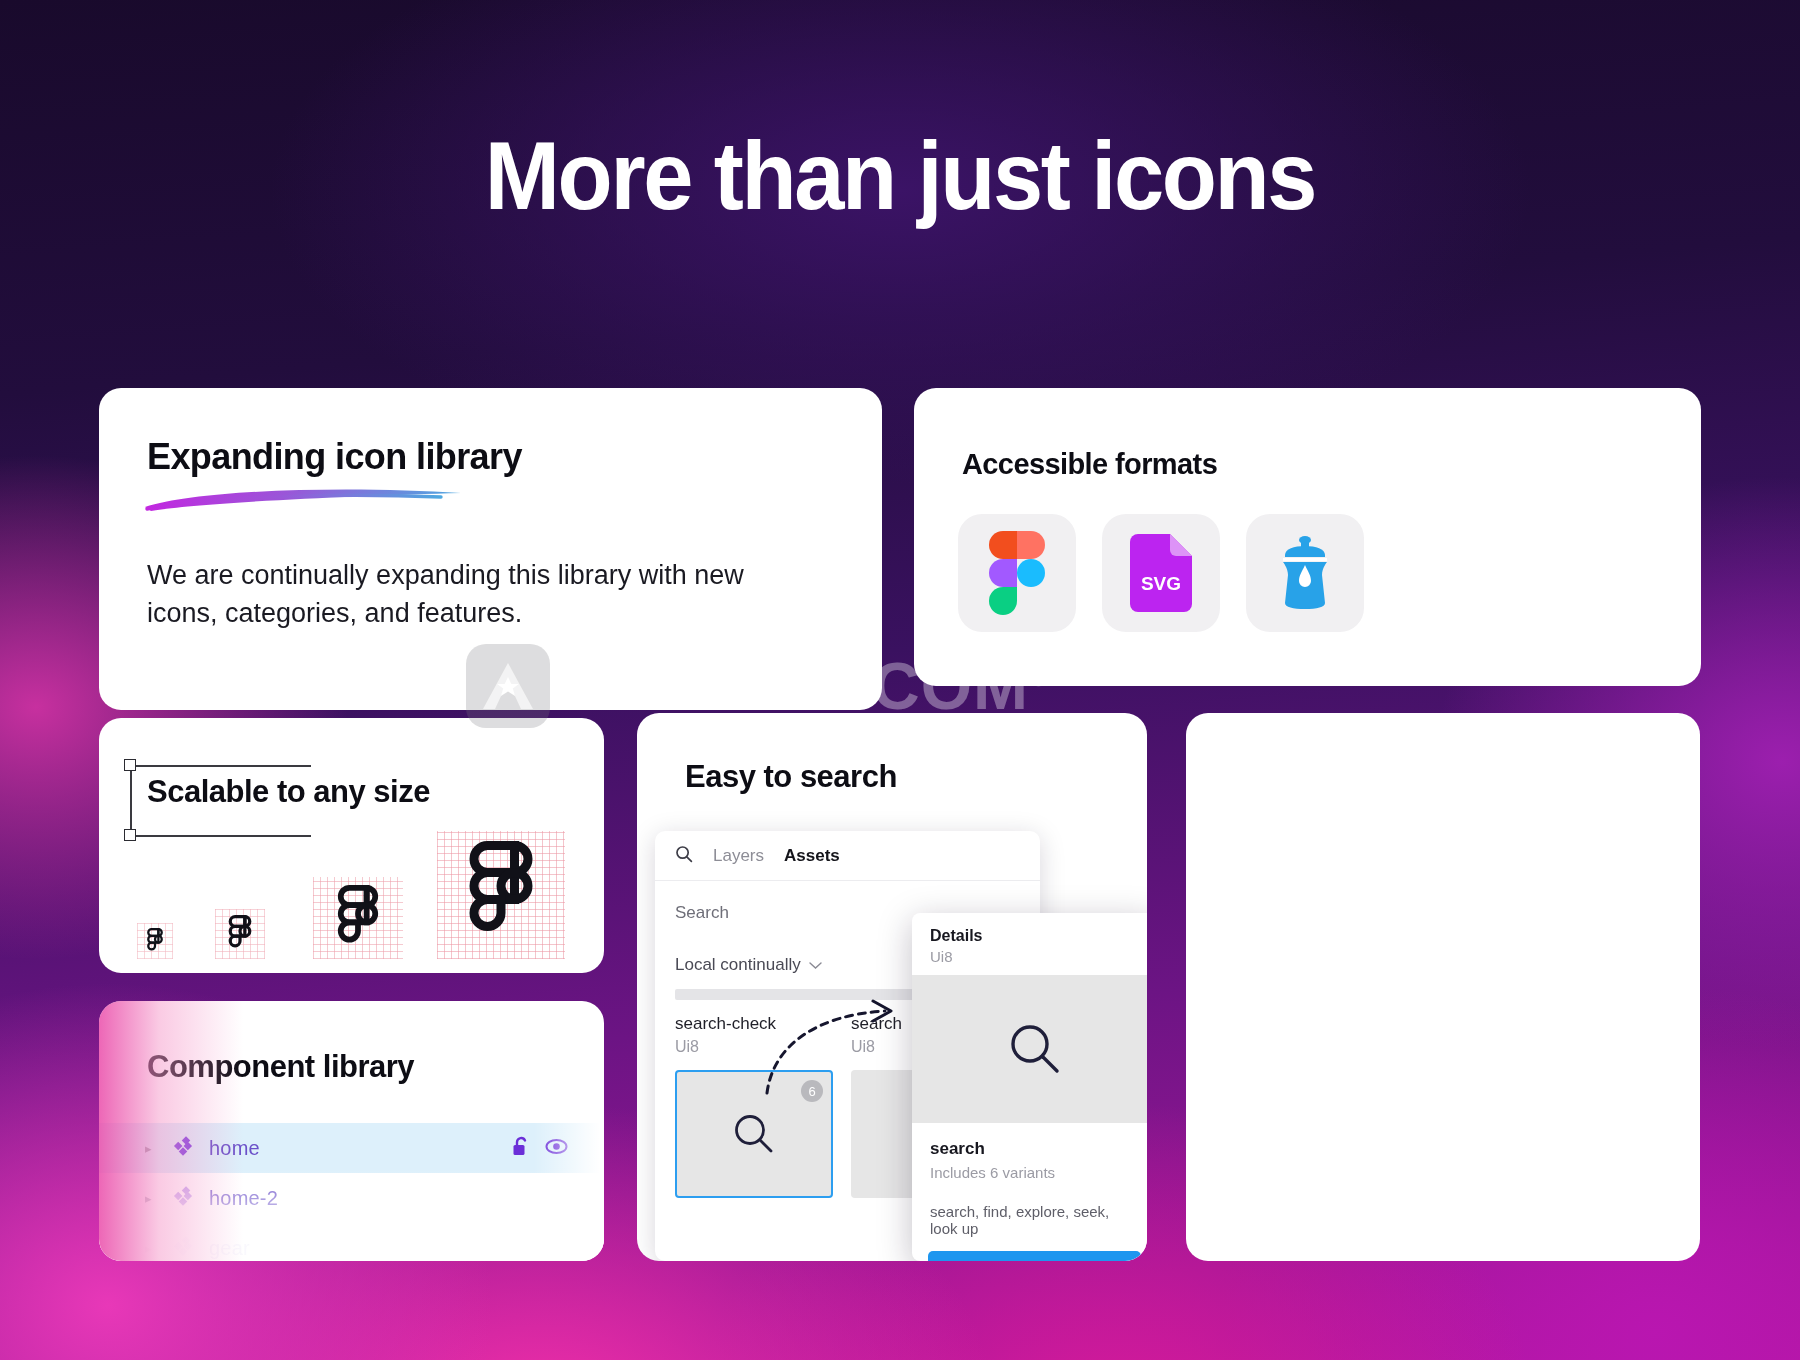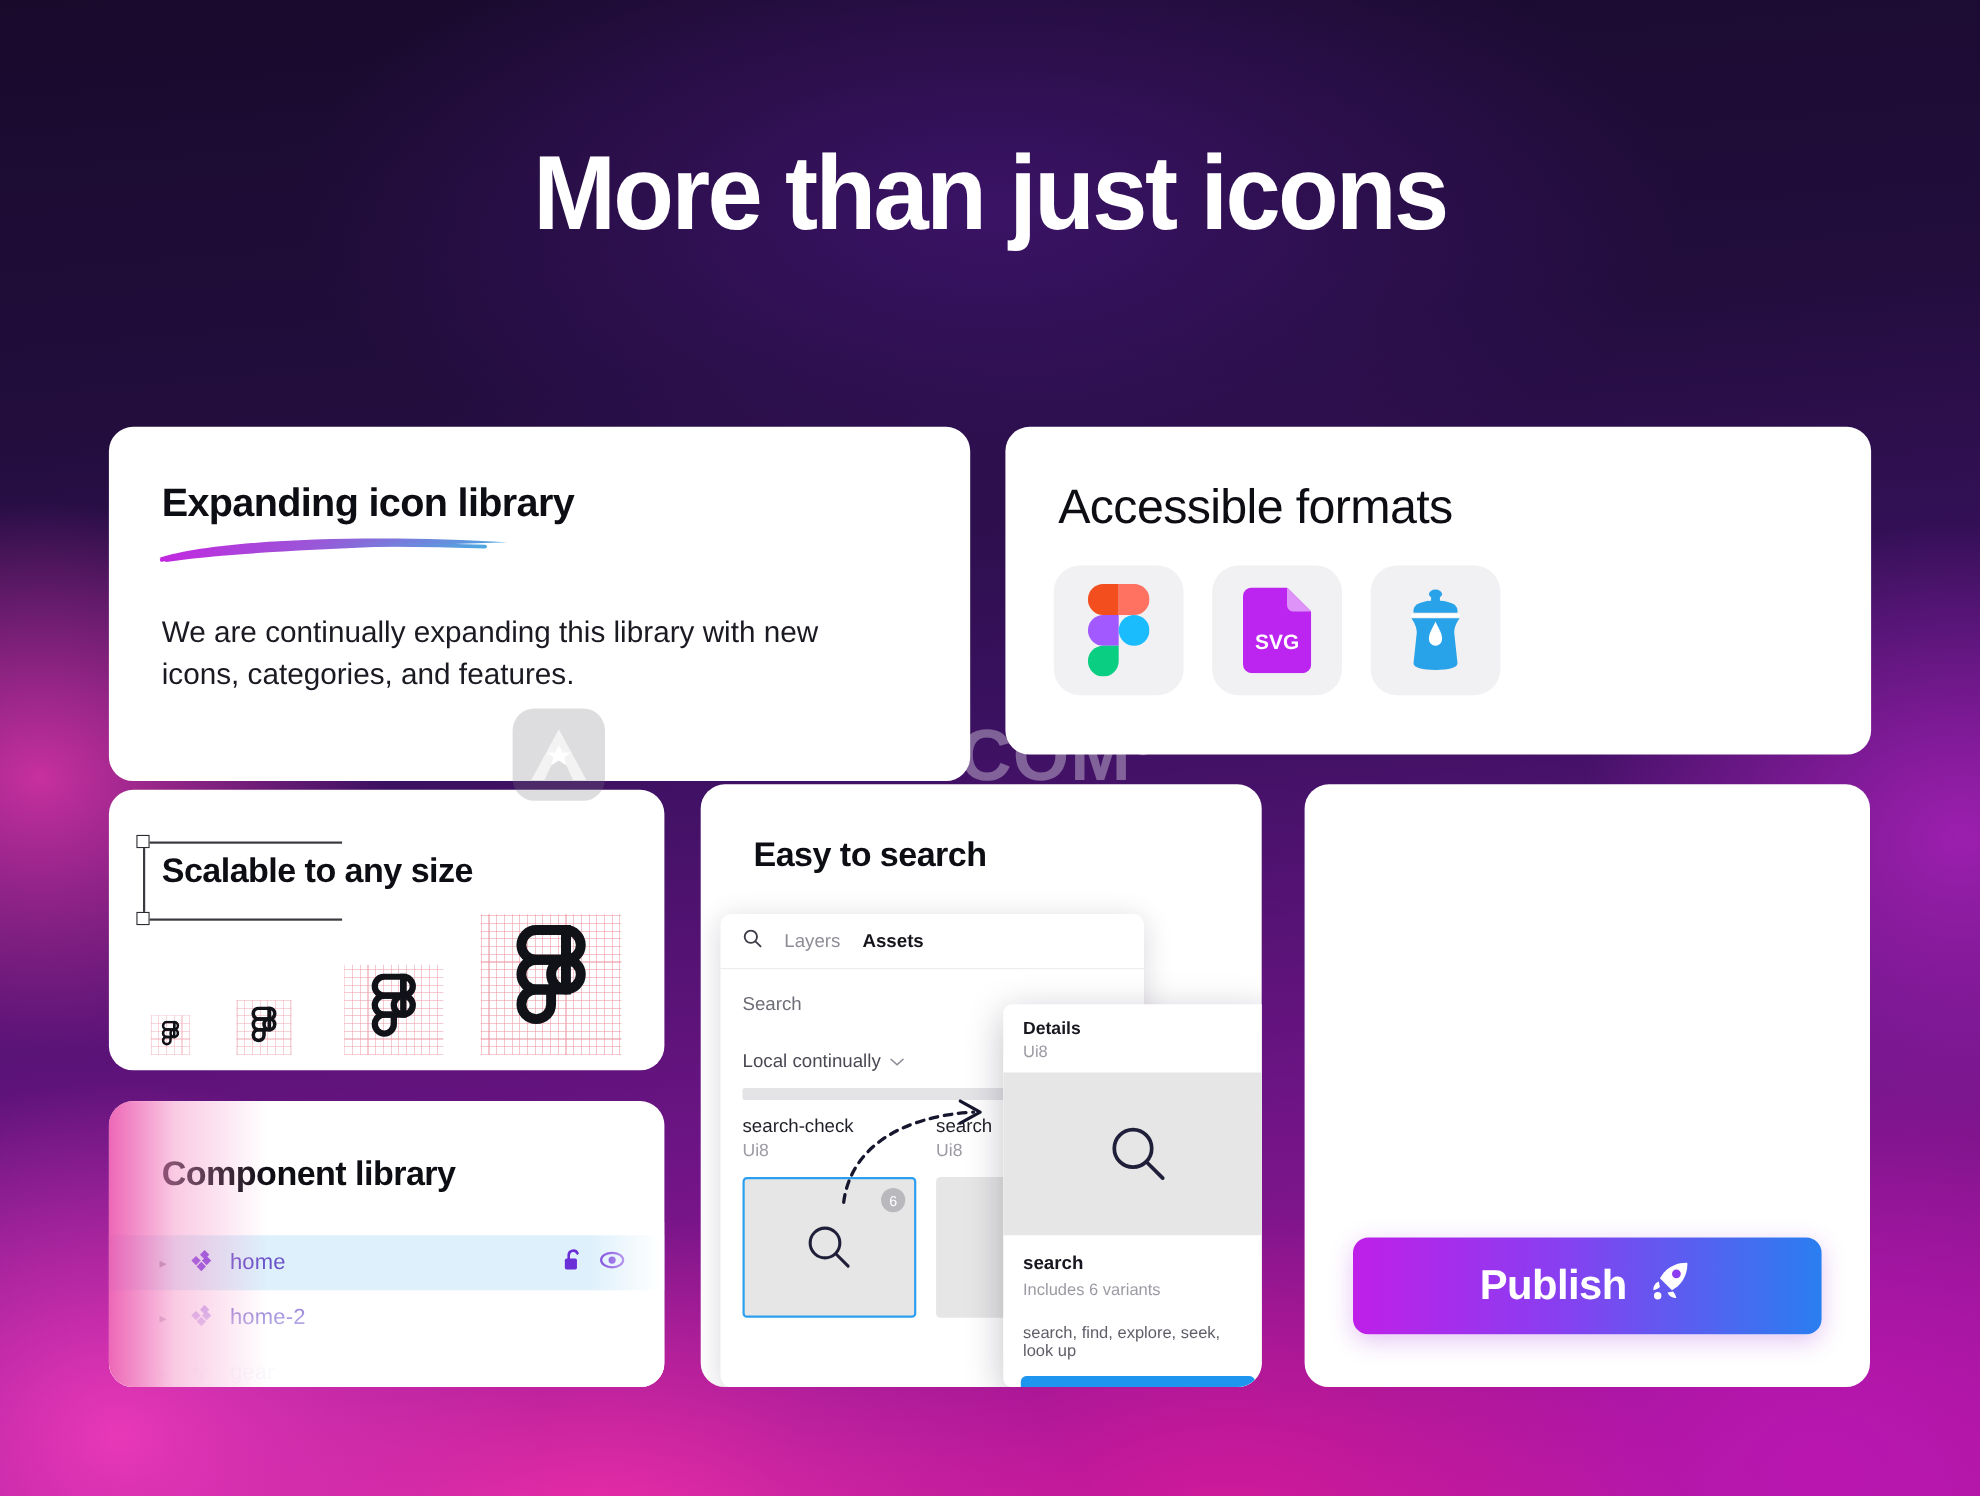--- a/index.html
+++ b/index.html
@@ -56,22 +56,22 @@
   }
   .c1-swoosh { position: absolute; left: 42px; top: 96px; width: 330px; height: 30px; }
   .c1-body {
     position: absolute; left: 48px; top: 168px; width: 660px;
     font-size: 27px; line-height: 1.42; color: #1a1a22;
   }
 
   
   #card-formats { left: 914px; top: 388px; width: 787px; height: 298px; }
   .c2-title {
-    position: absolute; left: 48px; top: 48px;
-    font-size: 44px; font-weight: 400; color: #0d0d14; letter-spacing: -0.6px;
+    position: absolute; left: 48px; top: 60px;
+    font-size: 29px; font-weight: 700; color: #0d0d14; letter-spacing: -0.6px;
   }
   .fmt-row { position: absolute; left: 44px; top: 126px; display: flex; gap: 26px; }
   .fmt-tile {
     width: 118px; height: 118px; border-radius: 24px; background: #f1f0f2;
     display: flex; align-items: center; justify-content: center;
   }
 
   
   #card-scalable { left: 99px; top: 718px; width: 505px; height: 255px; }
   .c3-title {
@@ -486,32 +486,20 @@
       <div class="dp-body">
         <div class="n">search</div>
         <div class="v">Includes 6 variants</div>
         <div class="k">search, find, explore, seek, look up</div>
       </div>
       <div class="dp-btn">Insert instance</div>
     </div>
   </section>
 
   <section class="card" id="card-publish">
-    <button class="publish-btn">
-      <span>Publish</span>
-      <span>
-        <svg width="44" height="44" viewBox="0 0 44 44">
-          <path d="M36 6c-9 0-17 4-22 11l-2 3 11 11 3-2c7-5 11-13 11-22 0-1 0-1-1-1z" fill="#ffffff"></path>
-          <circle cx="27" cy="16" r="4" fill="#8b3df0"></circle>
-          <path d="M11 23c-3 1-5 4-5 8 0 0 4-1 6-3z" fill="#ffffff"></path>
-          <path d="M19 33c1 3 4 5 8 5 0 0-1-4-3-6z" fill="#ffffff"></path>
-          <circle cx="10" cy="36" r="3.4" fill="#ffffff"></circle>
-        </svg>
-      </span>
-    </button>
   </section>
 
   <div id="watermark">
     <div class="wm-badge">
       <svg width="58" height="54" viewBox="0 0 58 54">
         <path d="M29 4 L54 50 H42 L29 22 L16 50 H4 Z" fill="rgba(255,255,255,.65)"></path>
         <path d="M29 18l3.4 7h7.4l-6 4.6 2.3 7.3L29 32.4l-7.1 4.5 2.3-7.3-6-4.6h7.4z" fill="#ffffff"></path>
       </svg>
     </div>
     <div class="wm-text"><span>ANYUSU.COM</span><span class="wm-reg">®</span></div>

